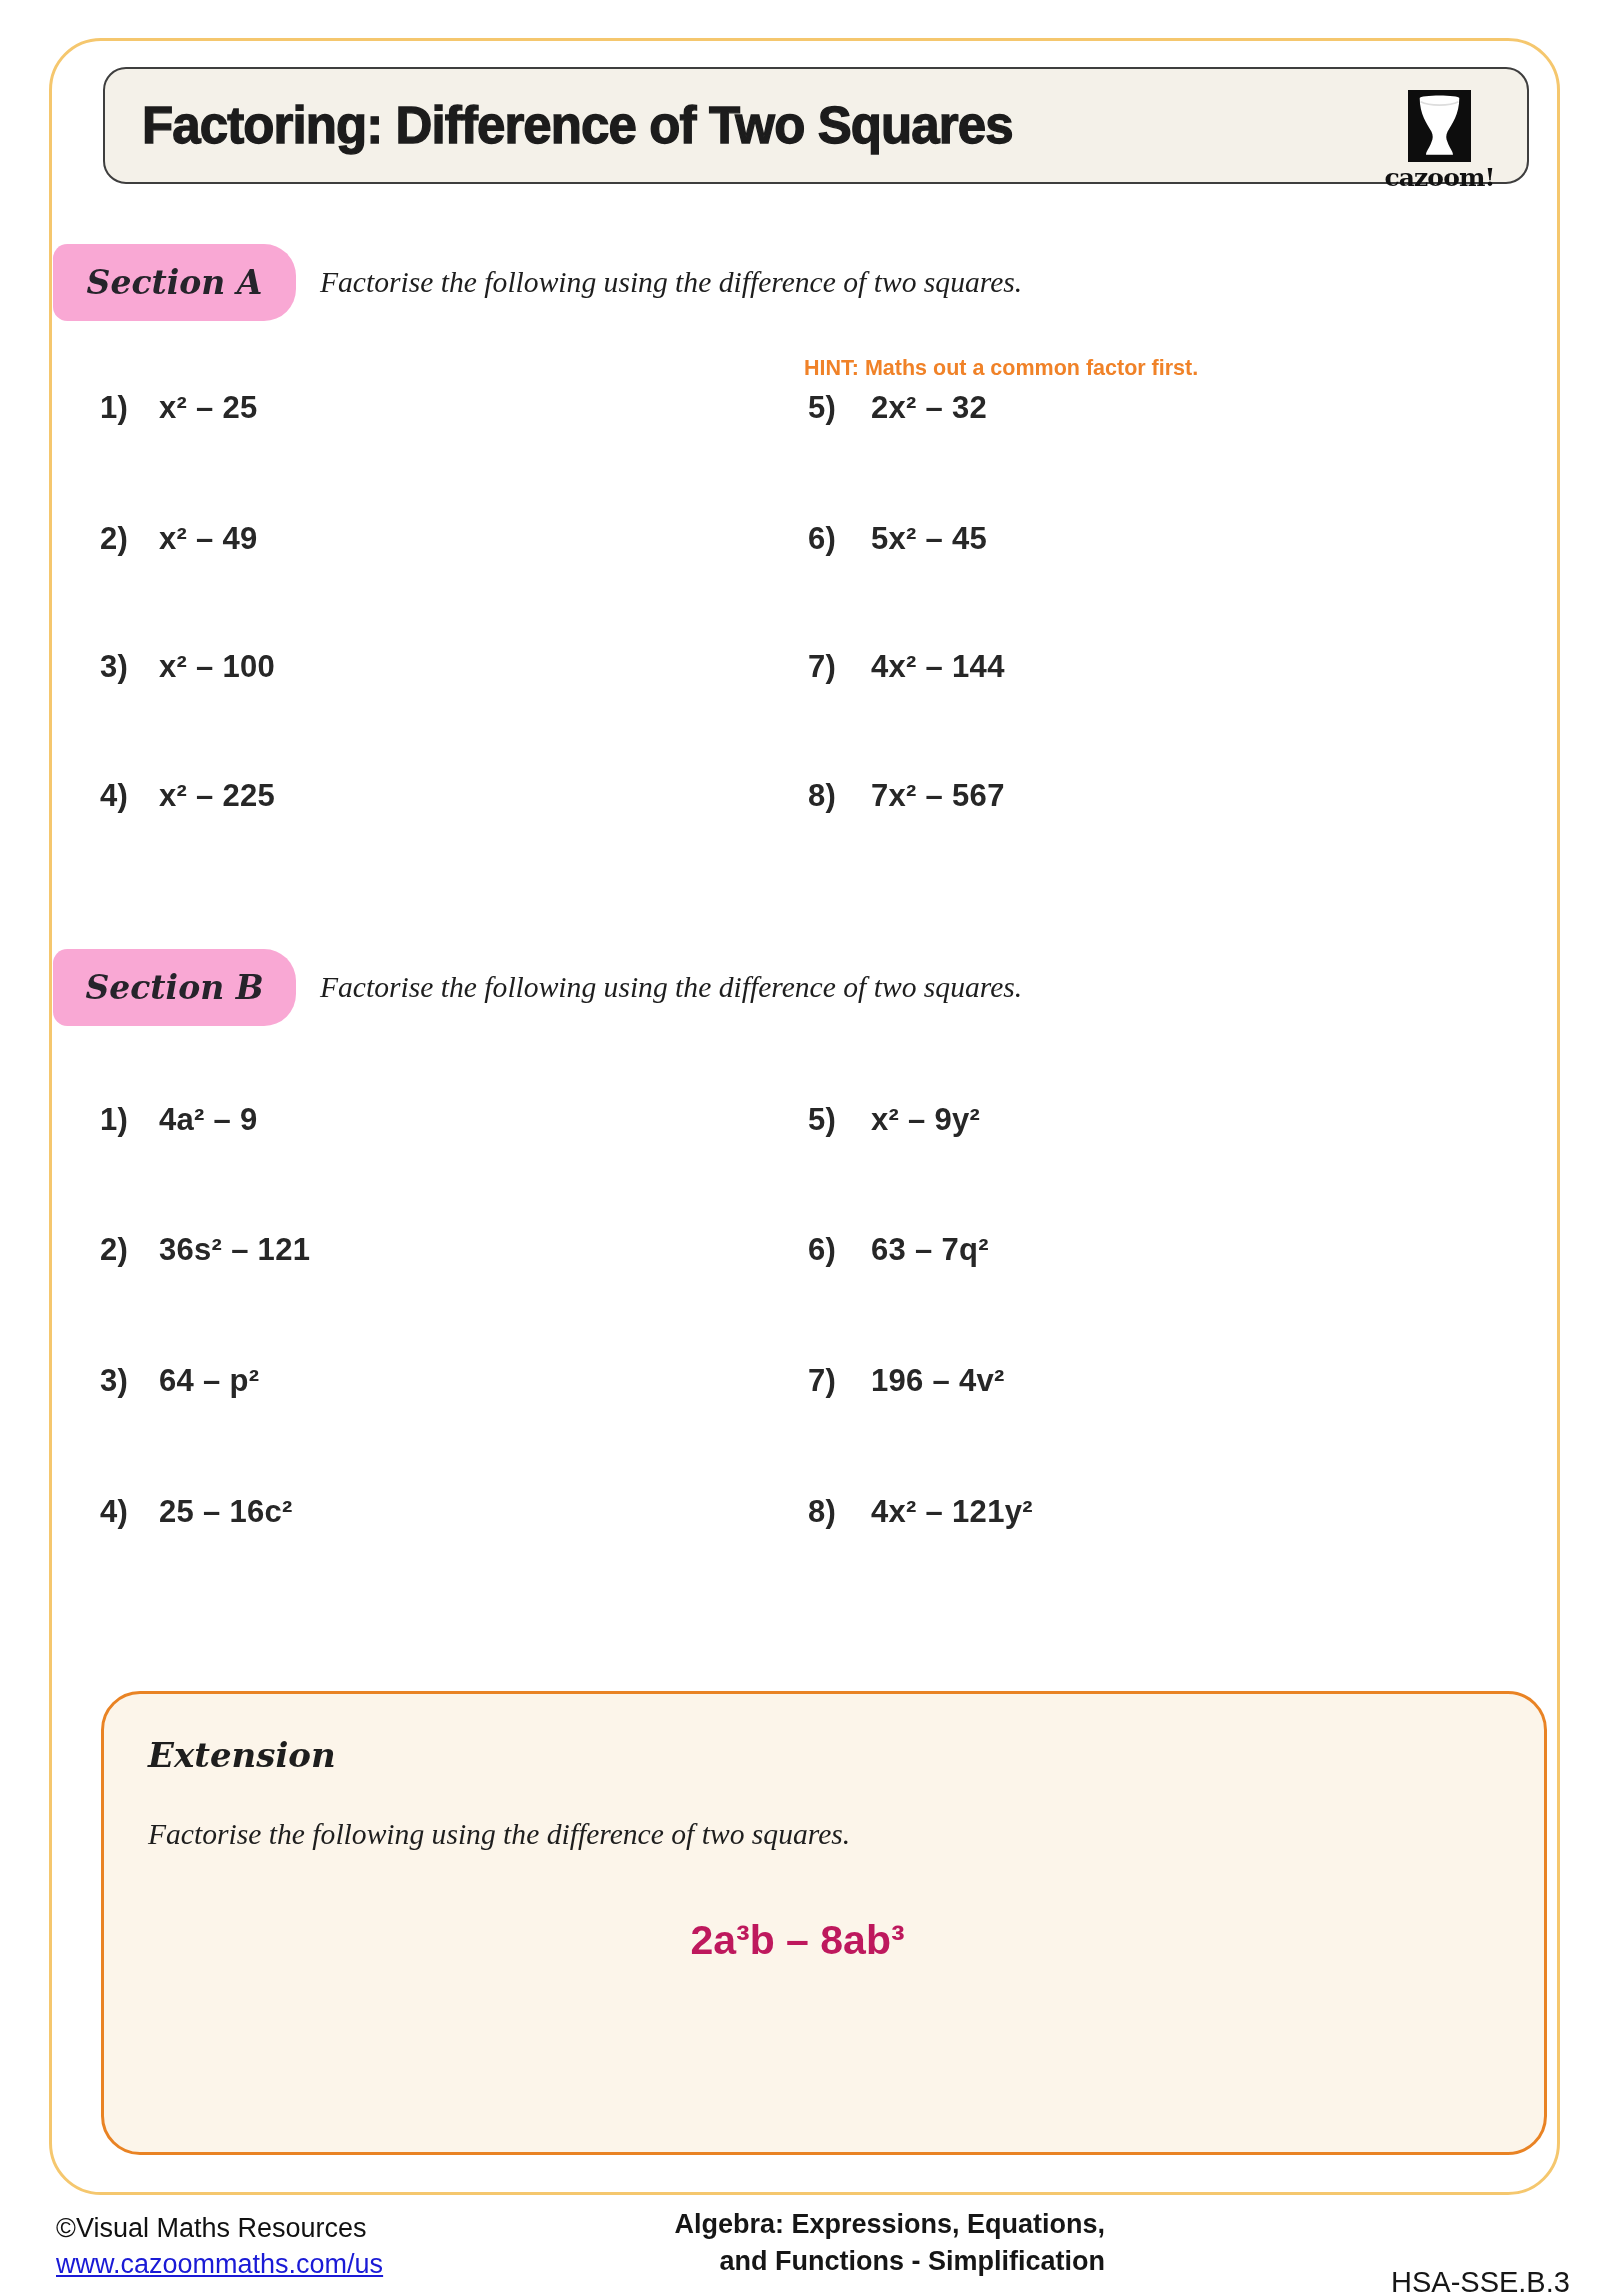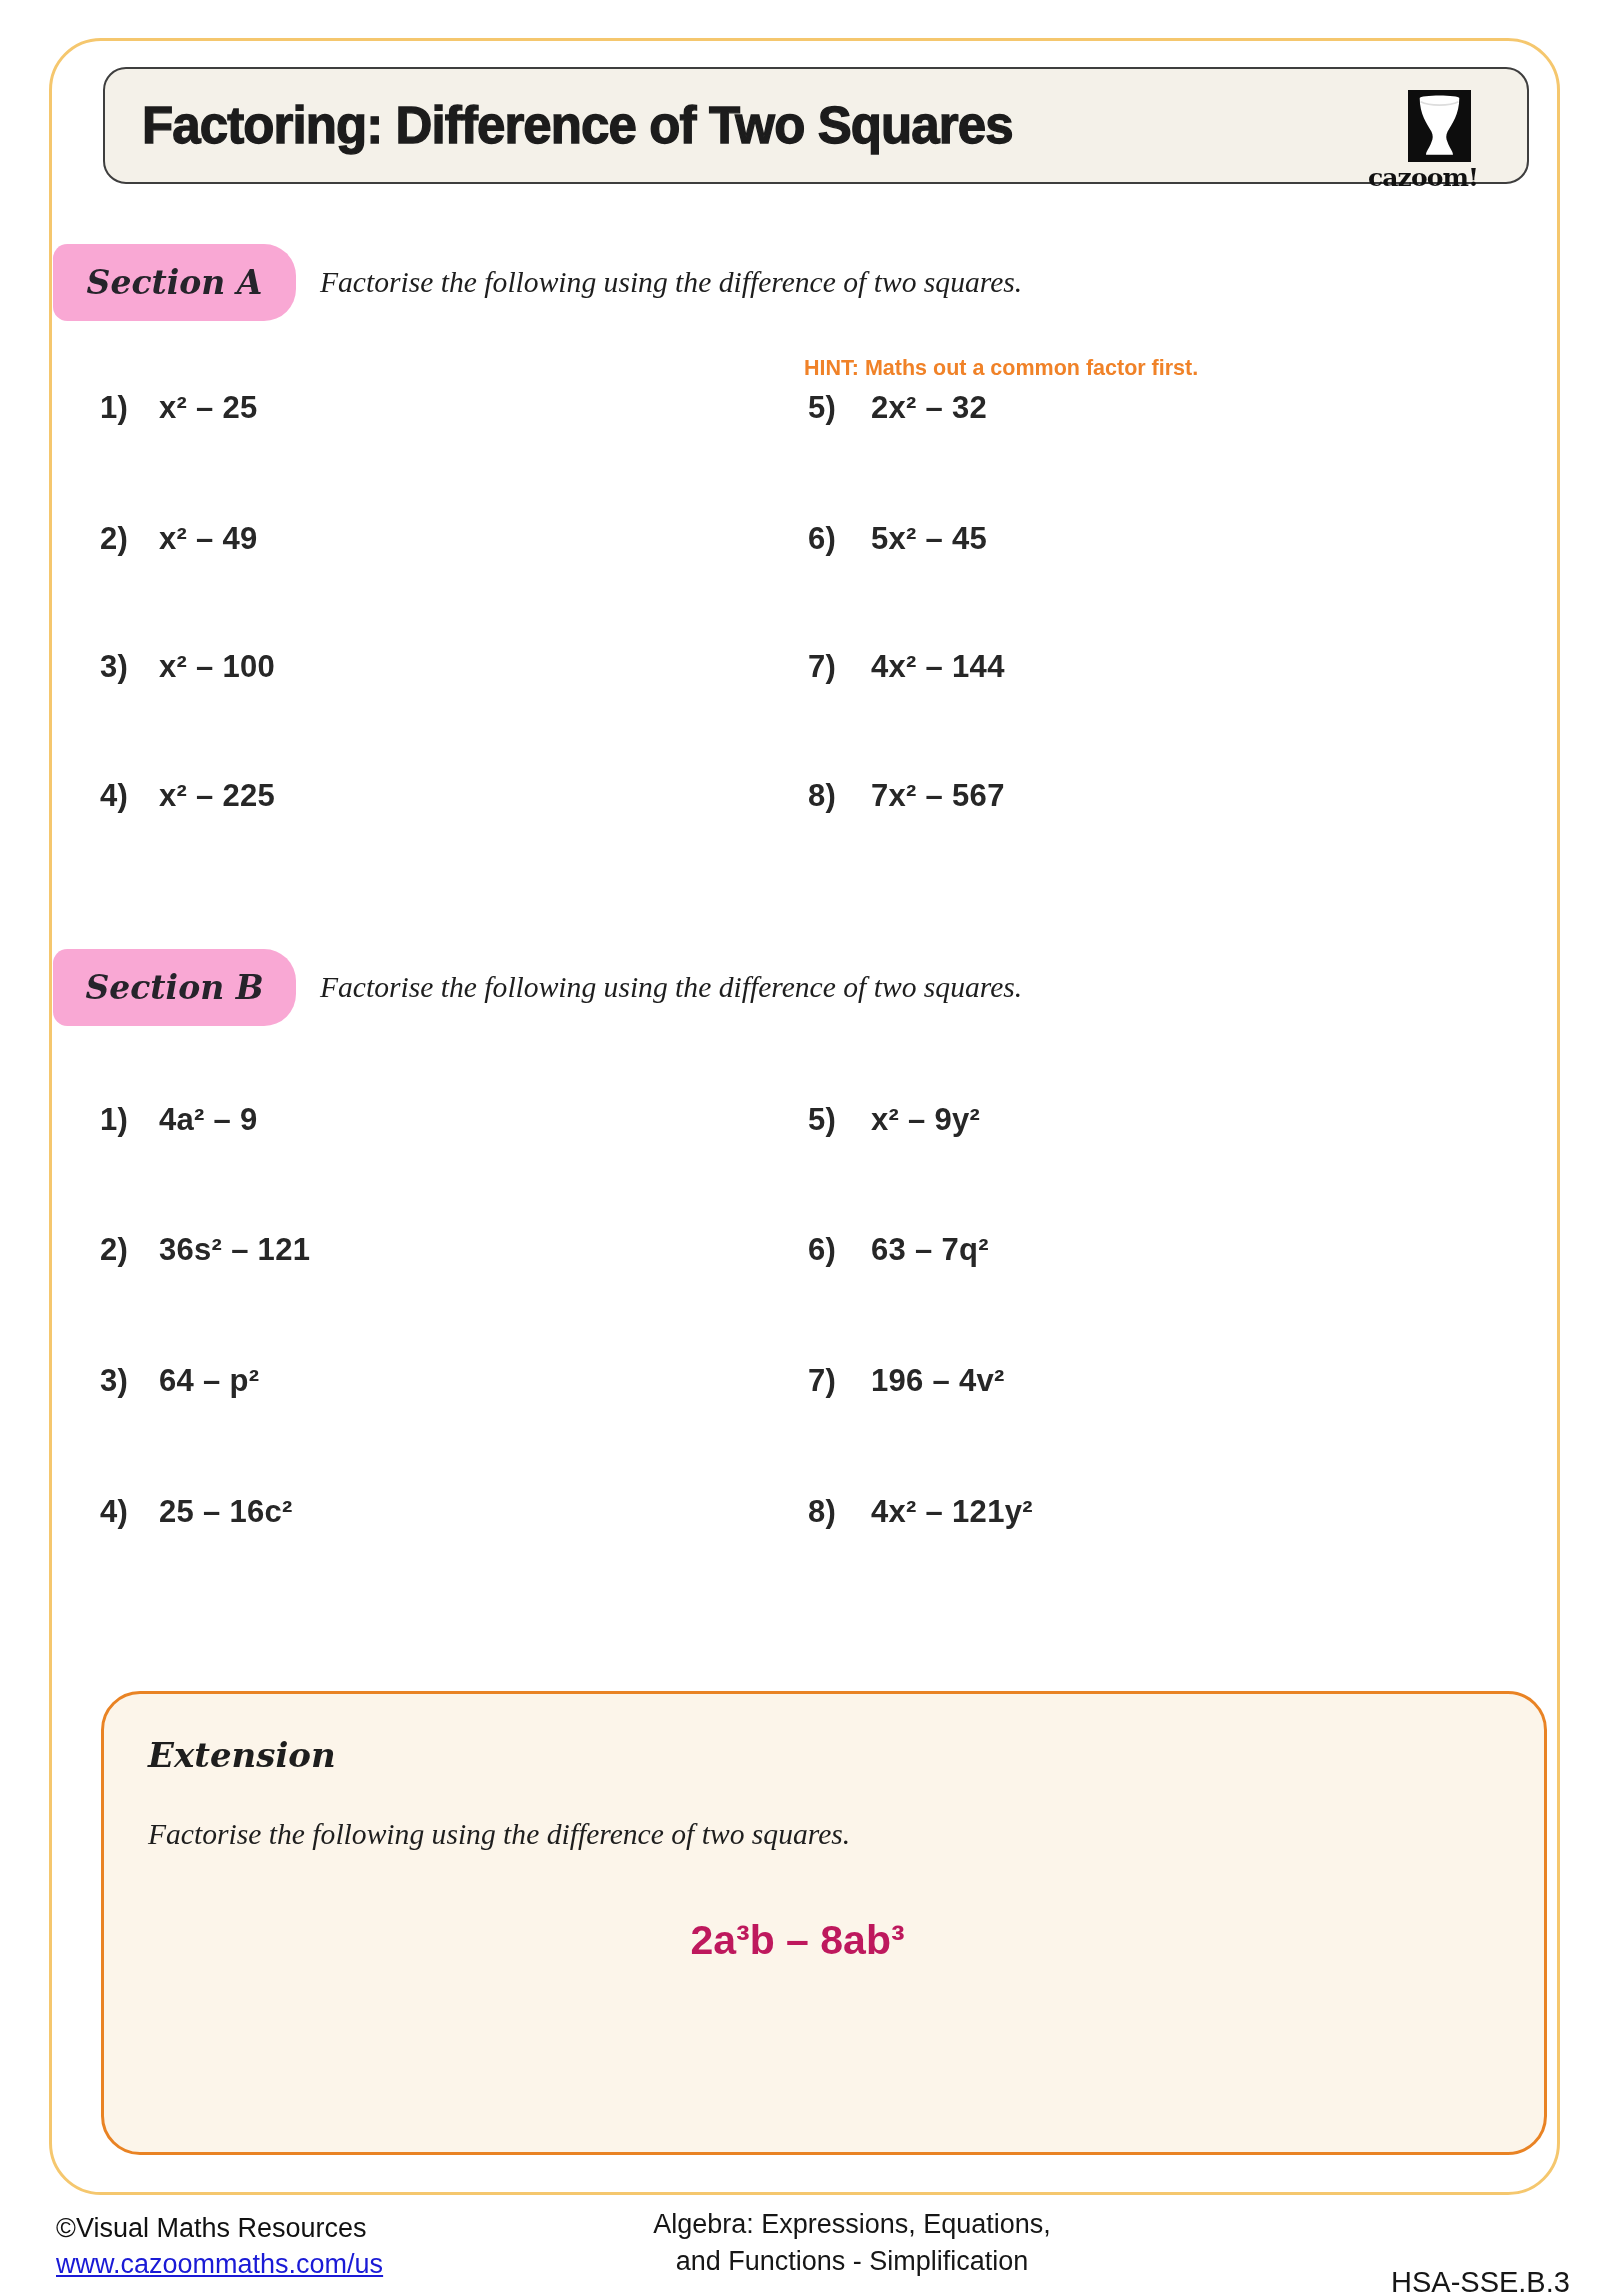--- a/index.html
+++ b/index.html
@@ -11,21 +11,21 @@
 ated   border:3.6px solid #F5C76E;border-radius:52px;box-sizing:border-box;}
   .page-border{border:3.6px solid #F5C76E;}
 
   
   .header-box{position:absolute;left:103px;top:67px;width:1426px;height:117px;
         background:#F4F1E9;border:2.7px solid #3e3e3e;border-radius:23px;box-sizing:border-box;}
   .page-title{position:absolute;left:142px;top:67px;height:117px;display:flex;align-items:center;
         font-weight:700;font-size:51px;letter-spacing:-0.9px;color:#1c1c1c;
         -webkit-text-stroke:1.3px #1c1c1c;}
   .logo{position:absolute;left:1408px;top:90px;width:63px;height:72px;}
-  .logo-text{position:absolute;left:1368px;top:163px;width:143px;text-align:left;
+  .logo-text{position:absolute;left:1368px;top:163px;width:143px;text-align:center;
         font-family:"DejaVu Serif",serif;font-weight:700;font-size:25px;letter-spacing:-0.9px;color:#111;}
 
   
   .sec-label{position:absolute;left:53px;width:243px;height:77px;background:#f9a8d4;
         border-radius:14.3px 32px 32px 14.3px;display:flex;align-items:center;justify-content:center;
         font-family:"DejaVu Serif",serif;font-style:italic;font-weight:700;font-size:33px;color:#26242b;}
   .sec-instruction{position:absolute;left:320px;height:77px;display:flex;align-items:center;
         font-family:"Liberation Serif",serif;font-style:italic;font-size:29.6px;color:#1e1e1e;}
 
   .hint{position:absolute;left:804px;top:356px;font-weight:700;font-size:21.5px;color:#F08228;}
@@ -42,22 +42,22 @@
   .ext-title{position:absolute;left:148px;top:1735px;
         font-family:"DejaVu Serif",serif;font-style:italic;font-weight:700;font-size:34px;color:#1e1e1e;}
   .ext-instruction{position:absolute;left:148px;top:1818px;
         font-family:"Liberation Serif",serif;font-style:italic;font-size:29.6px;color:#1e1e1e;}
   .ext-expr{position:absolute;left:101px;top:1917px;width:1393px;text-align:center;
         font-weight:700;font-size:41px;color:#be185d;}
 
   
   .footer-left{position:absolute;left:56px;top:2210px;font-size:27px;color:#111;line-height:36px;}
   .footer-link{color:#1A1AD6;}
-  .footer-center{position:absolute;left:619px;top:2206px;width:466px;text-align:center;
-        font-size:27px;color:#161616;line-height:37px;}
+  .footer-center{position:absolute;left:639px;top:2206px;width:466px;text-align:right;
+        font-size:27px;color:#161616;line-height:37px;font-weight:bold;}
   .footer-code{position:absolute;left:1391px;top:2226px;font-size:29px;color:#161616;margin-top:40px;}
 </style>
 </head>
 <body>
 
 <div id="page">
 
   <div class="page-border"></div>
 
   <div class="header-box"></div>

